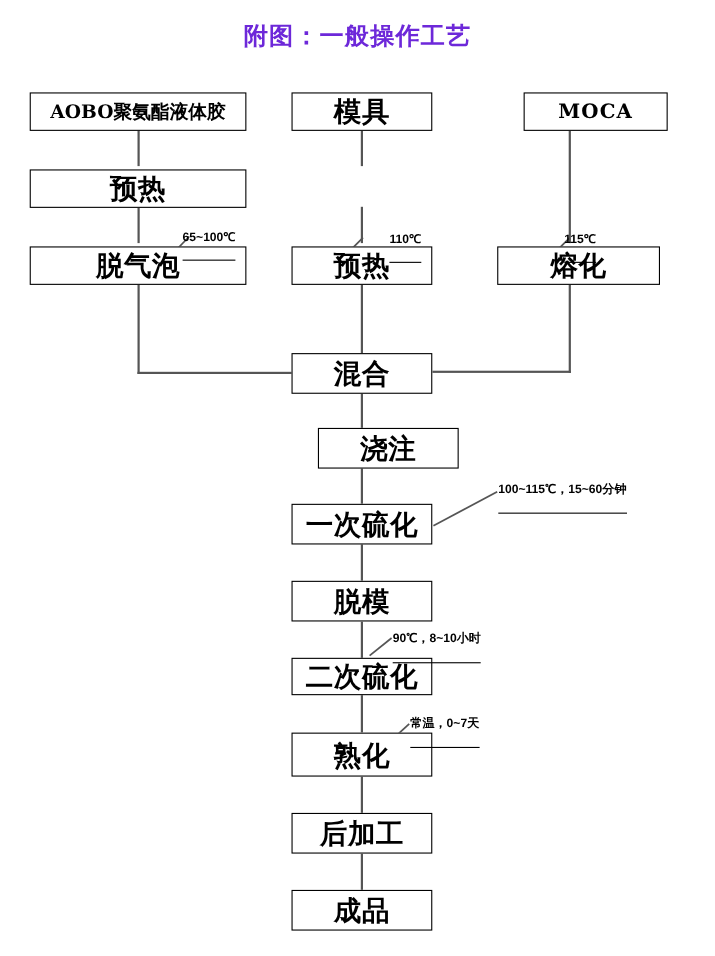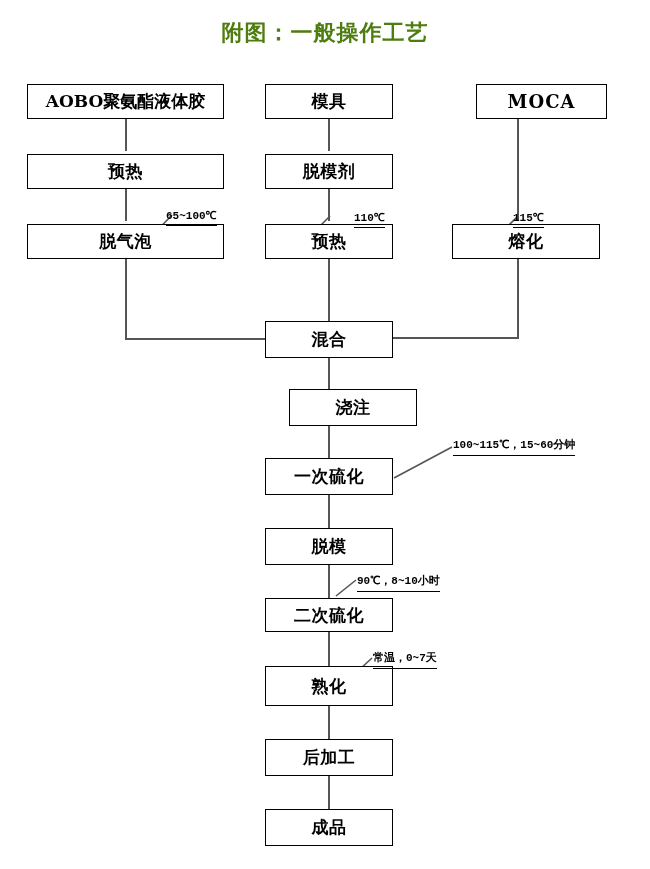--- a/index.html
+++ b/index.html
@@ -20,34 +20,34 @@
   #title {
     position: absolute;
     left: 0;
     top: 18px;
     width: 650px;
     text-align: center;
     font-family: "DejaVu Serif", "Liberation Serif", serif;
     font-weight: bold;
     font-size: 22px;
     letter-spacing: 1px;
-    color: #4d7c0f;
+    color: #6d28d9;
   }
   .node {
     position: absolute;
     box-sizing: border-box;
     border: 1.4px solid #000000;
     background: #ffffff;
     display: flex;
     align-items: center;
     justify-content: center;
     color: #000000;
     font-family: "DejaVu Serif", "Liberation Serif", serif;
     font-weight: bold;
-    font-size: 17px;
+    font-size: 25px;
     letter-spacing: 0.5px;
     z-index: 3;
   }
   .node.latin {
     font-size: 18px;
     letter-spacing: 1px;
   }
   .node.wide-label {
     font-size: 17px;
     letter-spacing: 0px;
@@ -56,25 +56,25 @@
     position: absolute;
     background: #555555;
     z-index: 1;
   }
   .edge.v { width: 2px; }
   .edge.h { height: 2px; }
   .annot {
     position: absolute;
     white-space: nowrap;
     color: #000000;
-    font-family: Liberation Mono, monospace;
+    font-family: Liberation Sans, sans-serif;
     font-weight: bold;
     font-size: 11px;
     border-bottom: 1.4px solid #000000;
-    padding-bottom: 3px;
+    padding-bottom: 14px;
     z-index: 4;
   }
   .leader {
     position: absolute;
     z-index: 2;
     overflow: visible;
   }
   .leader line {
     stroke: #555555;
     stroke-width: 1.6;
@@ -130,23 +130,20 @@
   <div class="node" style="left:265px; top:84px;  width:128px; height:35px;">
     <span>模具</span>
   </div>
   <div class="node latin" style="left:452px; top:84px;  width:131px; height:35px;margin-left:24px;">
     <span>MOCA</span>
   </div>
 
   <div class="node" style="left:27px;  top:154px; width:197px; height:35px;">
     <span>预热</span>
   </div>
-  <div class="node" style="left:265px; top:154px; width:128px; height:35px;">
-    <span>脱模剂</span>
-  </div>
 
   <div class="node" style="left:27px;  top:224px; width:197px; height:35px;">
     <span>脱气泡</span>
   </div>
   <div class="node" style="left:265px; top:224px; width:128px; height:35px;">
     <span>预热</span>
   </div>
   <div class="node" style="left:452px; top:224px; width:148px; height:35px;">
     <span>熔化</span>
   </div>

